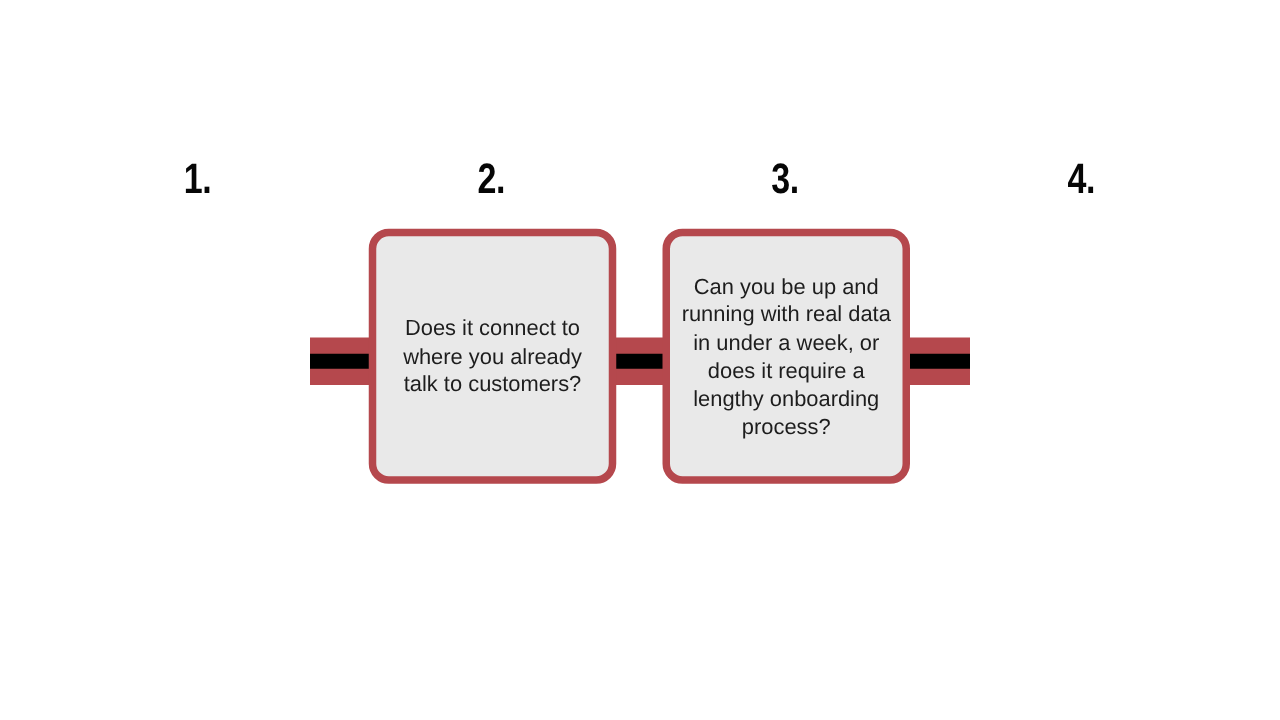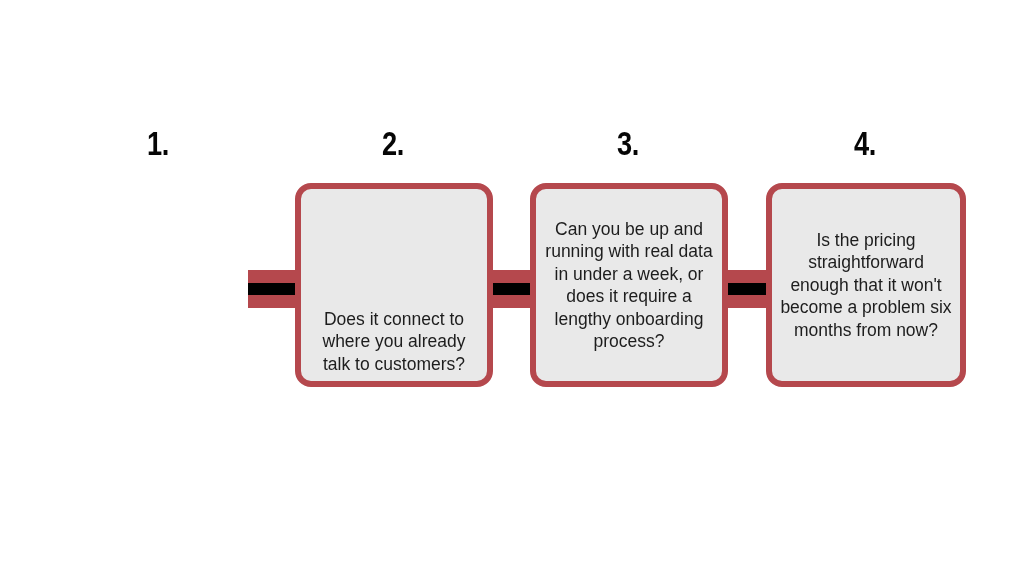--- a/index.html
+++ b/index.html
@@ -89,27 +89,24 @@
   <div class="connector" style="left:483px; top:270px; width:58px; height:38px;">
     <div class="bar-core"></div>
   </div>
   <div class="connector" style="left:718px; top:270px; width:58px; height:38px;">
     <div class="bar-core"></div>
   </div>
 
   <div class="step-number" style="left:118px; top:126px;">1.</div>
 
   <div class="step-number" style="left:353px; top:126px;">2.</div>
-  <div class="step-box" style="left:295px; top:183px; width:198px; height:204px;align-items:flex-end;">
+  <div class="step-box" style="left:295px; top:183px; width:198px; height:204px;">
     <div class="step-text">Does it connect to where you already talk to customers?</div>
   </div>
 
   <div class="step-number" style="left:588px; top:126px;">3.</div>
   <div class="step-box" style="left:530px; top:183px; width:198px; height:204px;">
     <div class="step-text">Can you be up and running with real data in under a week, or does it require a lengthy onboarding process?</div>
   </div>
 
   <div class="step-number" style="left:825px; top:126px;">4.</div>
-  <div class="step-box" style="left:766px; top:183px; width:200px; height:204px;">
-    <div class="step-text">Is the pricing straightforward enough that it won't become a problem six months from now?</div>
-  </div>
 
 </div>
 
 </body></html>

